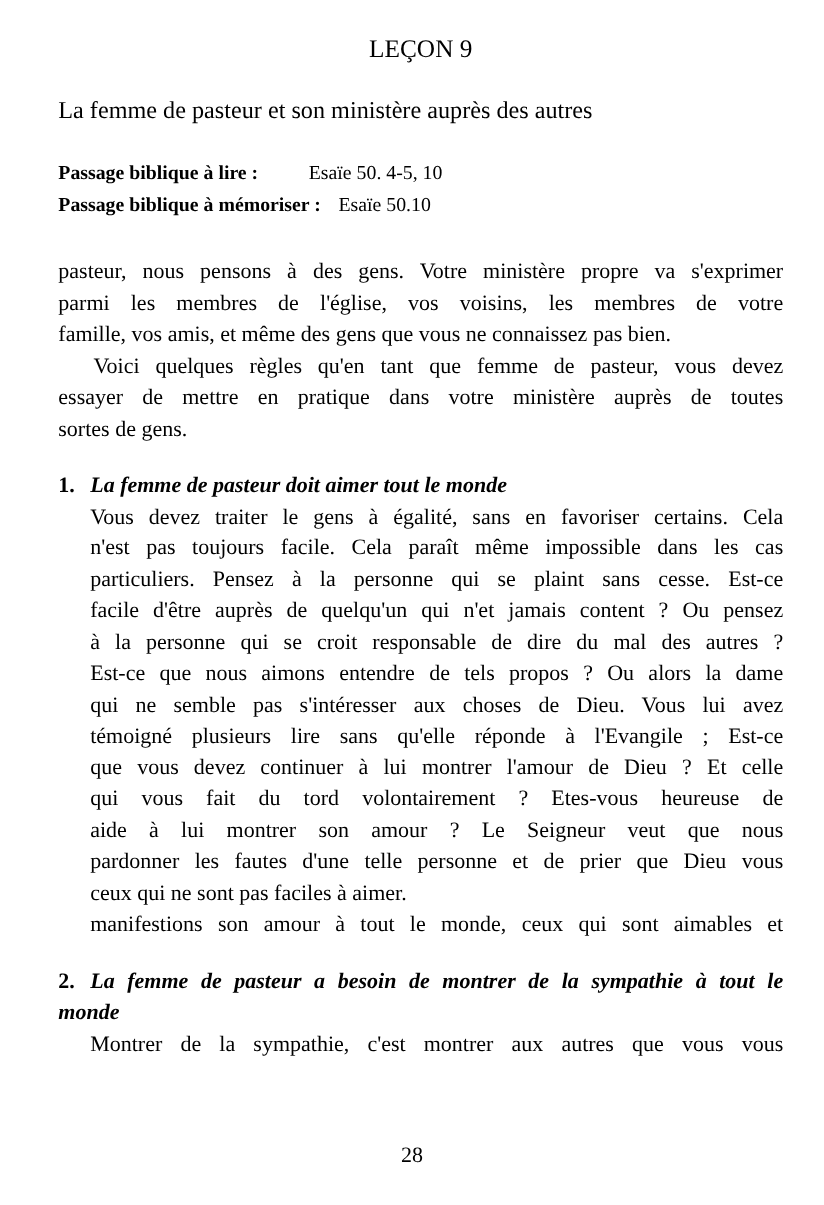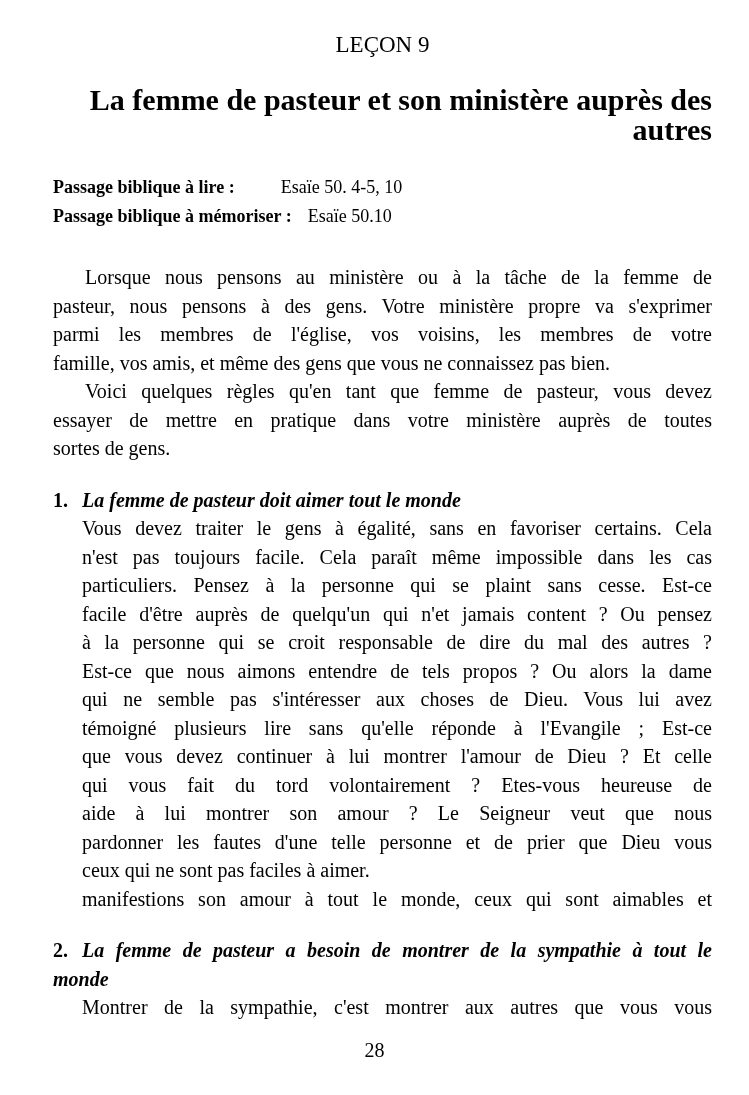--- a/index.html
+++ b/index.html
@@ -22,24 +22,24 @@
   }
   .lesson {
     margin-top: 30px;
     font-size: 23px;
     line-height: 30px;
     text-align: center;
     font-weight: normal;
   }
   .title {
     margin-top: 25px;
-    font-size: 30px;
+    font-size: 22px;
     line-height: 30px;
-    text-align: right;
-    font-weight: bold;
+    text-align: left;
+    font-weight: normal;
   }
   .readings {
     margin-top: 28px;
     font-size: 18px;
     line-height: 28.5px;
   }
   .reading-label { font-weight: bold; }
   .reading-value.gap-wide { margin-left: 46px; }
   .reading-value.gap-narrow { margin-left: 16px; }
 
@@ -90,21 +90,20 @@
 
     <div class="title">La femme de pasteur et son ministère auprès des autres</div>
 
     <div class="readings">
       <div class="reading-row"><span class="reading-label">Passage biblique à lire :</span><span class="reading-value gap-wide">Esaïe 50. 4-5, 10</span></div>
       <div class="reading-row"><span class="reading-label">Passage biblique à mémoriser :</span><span class="reading-value gap-narrow">Esaïe 50.10</span></div>
     </div>
 
     <div class="doc-body" id="doc-body">
         <div class="para">
-          <div class="line first">Lorsque nous pensons au ministère ou à la tâche de la femme de</div>
           <div class="line">pasteur, nous pensons à des gens. Votre ministère propre va s'exprimer</div>
           <div class="line">parmi les membres de l'église, vos voisins, les membres de votre</div>
           <div class="line last">famille, vos amis, et même des gens que vous ne connaissez pas bien.</div>
         </div>
         <div class="para">
           <div class="line first">Voici quelques règles qu'en tant que femme de pasteur, vous devez</div>
           <div class="line">essayer de mettre en pratique dans votre ministère auprès de toutes</div>
           <div class="line last">sortes de gens.</div>
         </div>
         <div class="item">

